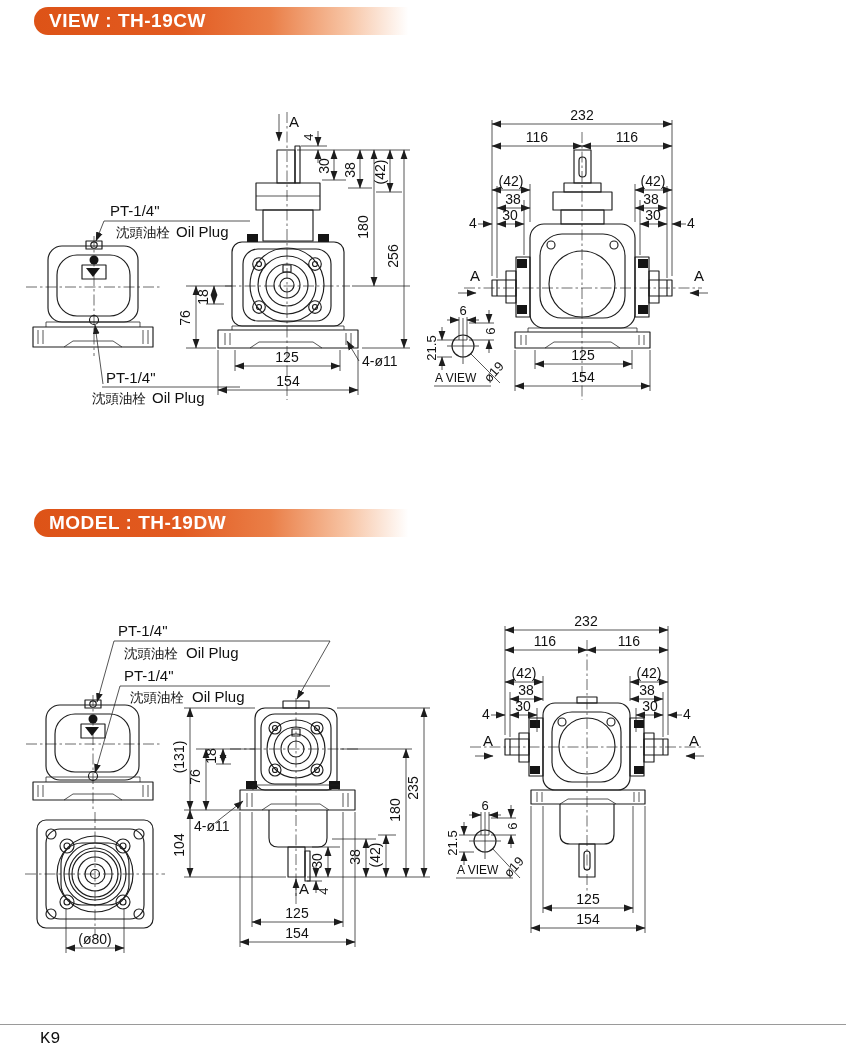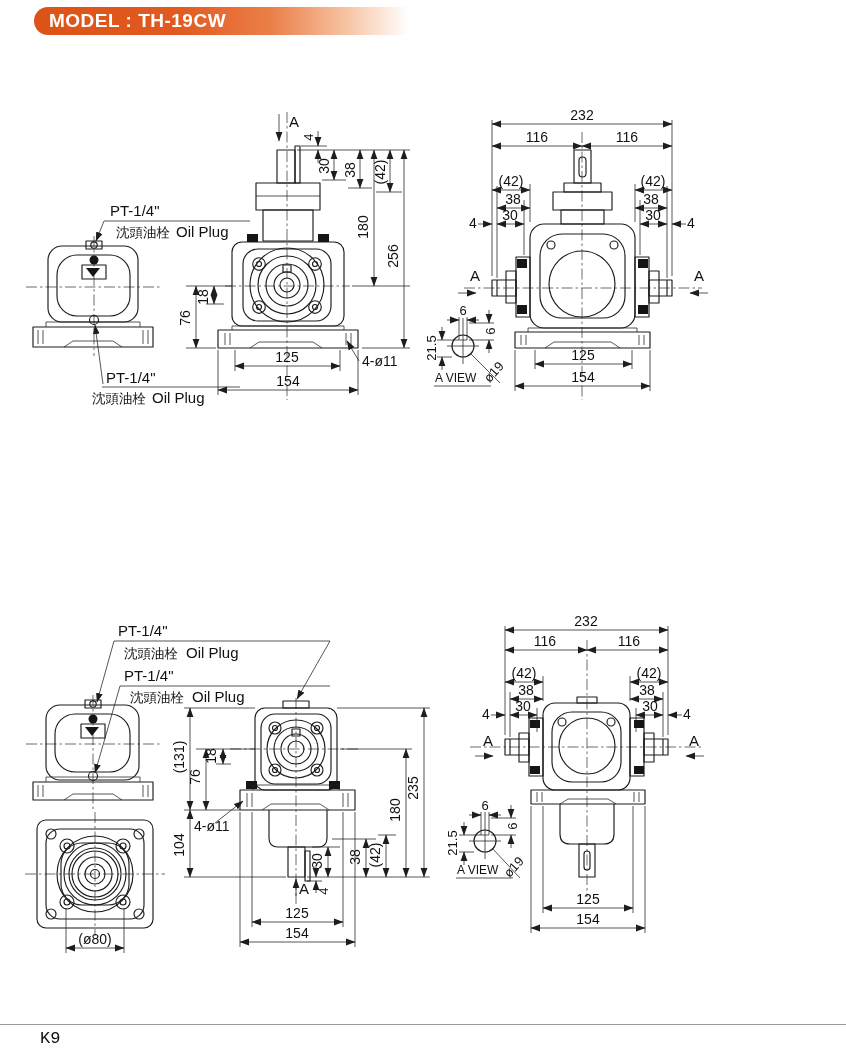--- a/index.html
+++ b/index.html
@@ -23,21 +23,21 @@
   .mid{text-anchor:middle}
   .footer-line{position:absolute;top:1024px;left:0;width:846px;height:1px;background:#9a9a9a}
   .pageno{position:absolute;top:1029px;left:40px;font-family:Liberation Mono, monospace;font-size:17px;color:#111}
 </style>
 </head>
 <body>
 
 <div class="page">
 
   <div class="badge" id="badge-cw">
-    <span>MODEL : TH-19CW</span>
+    <span>VIEW : TH-19CW</span>
   </div>
 
   <svg id="svg-cw" width="846" height="330" viewBox="0 90 846 330">
     <defs>
       <marker id="a1" markerUnits="userSpaceOnUse" markerWidth="10" markerHeight="10" refX="9" refY="5" orient="auto-start-reverse" viewBox="0 0 10 10">
           <path d="M0,1.6 L9.5,5 L0,8.4 z" fill="#1d1d1d"></path>
         </marker>
     </defs>
 
     <g>
@@ -242,20 +242,23 @@
       <line class="d" x1="442" y1="327" x2="442" y2="340" marker-end="url(#a1)"></line>
       <line class="d" x1="442" y1="370" x2="442" y2="357" marker-end="url(#a1)"></line>
       <text class="t13 mid" transform="rotate(-90 436 348)" x="436" y="348">21.5</text>
       <line class="d" x1="470" y1="353" x2="500" y2="383"></line>
       <text class="t13 mid" transform="rotate(-48 497 375)" x="497" y="375">ø19</text>
       <text class="t12" x="435" y="382">A VIEW</text>
       <line class="d" x1="434" y1="386" x2="491" y2="386"></line>
     </g>
   </svg>
 
+  <div class="badge" id="badge-dw">
+    <span>MODEL : TH-19DW</span>
+  </div>
 
   <svg id="svg-dw" width="846" height="345" viewBox="0 615 846 345">
     <defs>
       <marker id="a2" markerUnits="userSpaceOnUse" markerWidth="10" markerHeight="10" refX="9" refY="5" orient="auto-start-reverse" viewBox="0 0 10 10">
           <path d="M0,1.6 L9.5,5 L0,8.4 z" fill="#1d1d1d"></path>
         </marker>
     </defs>
 
     <g>
       <text class="t15" x="118" y="636">PT-1/4"</text>

